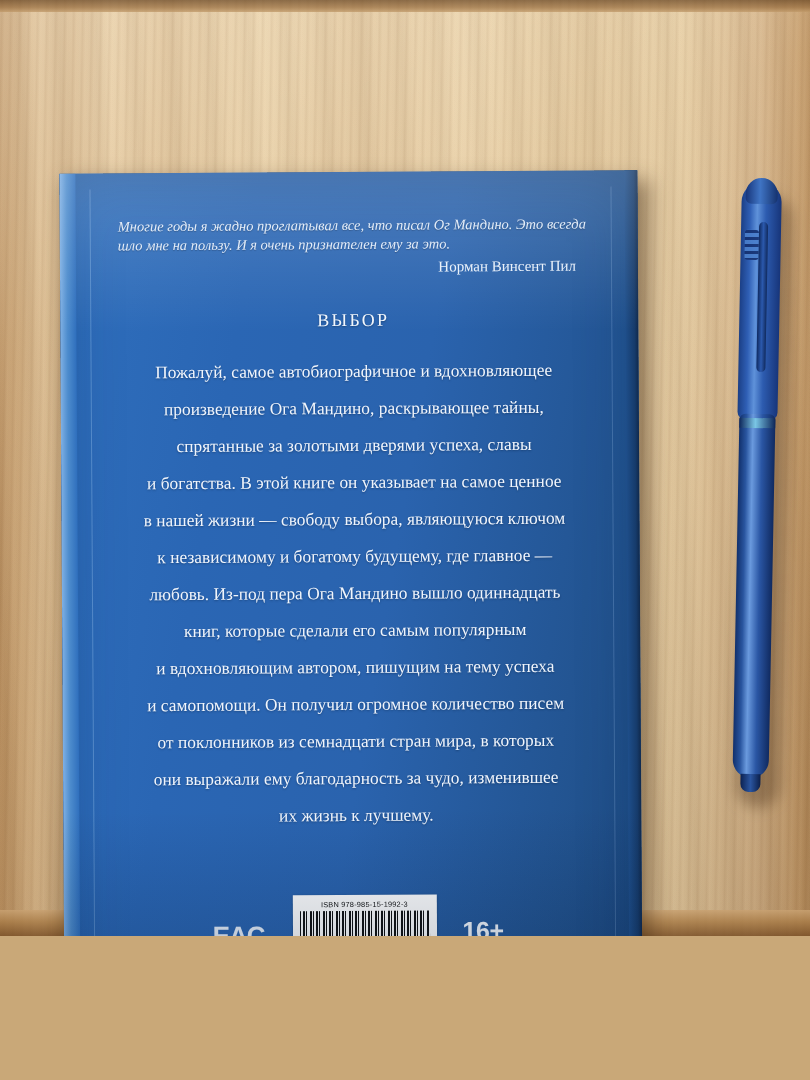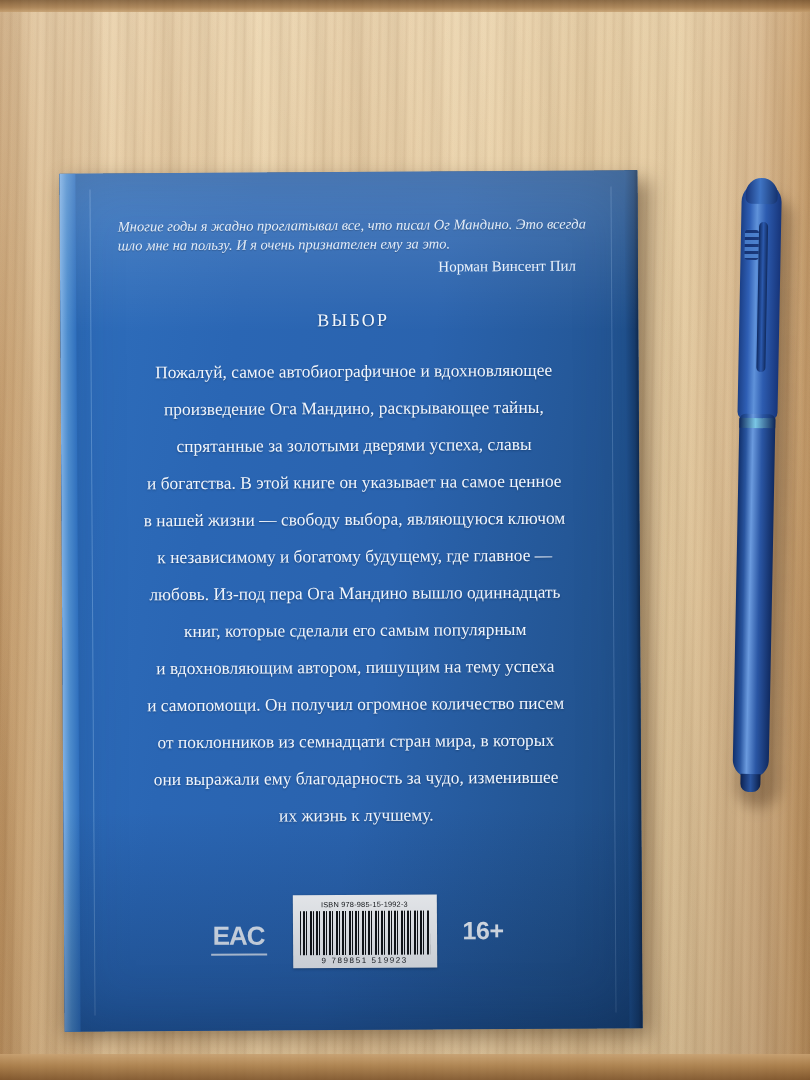--- a/index.html
+++ b/index.html
@@ -11,21 +11,21 @@
     width: 810px;
     height: 1080px;
     overflow: hidden;
     font-family: "Liberation Serif", serif;
   }
 
   
   .scene {
     position: relative;
     width: 810px;
-    height: 1080px;
+    height: 936px;
     background:
       linear-gradient(90deg,
         #b98f5f 0px, #c6a071 18px, #d8b88c 40px, #cfae82 70px,
         #e2c69c 110px, #d9bb90 170px, #e6cda4 260px, #dcc096 360px,
         #e8d0a8 470px, #ddc297 580px, #e4cba1 680px, #d3b288 760px,
         #c39a69 800px, #b88e5d 810px);
       overflow: hidden;
   }
   .scene::before {
     

